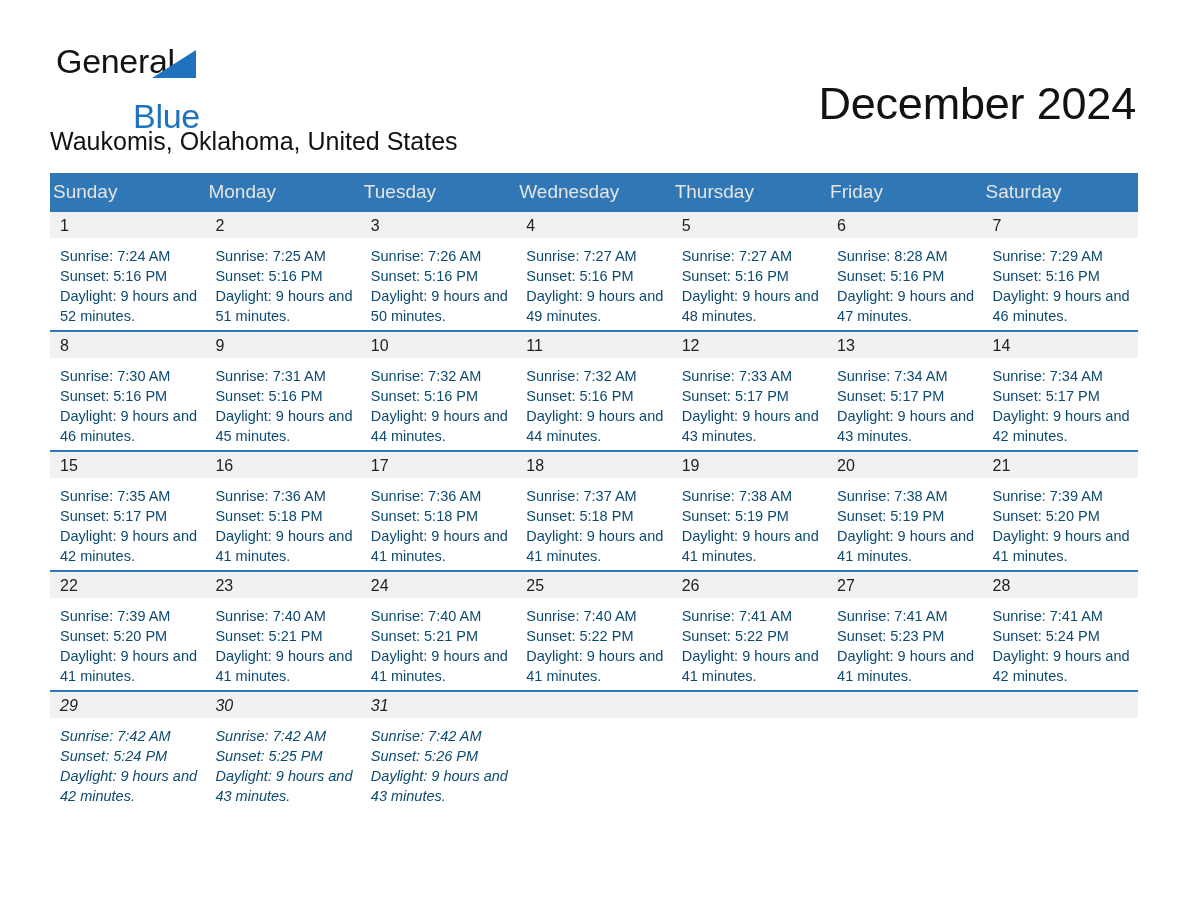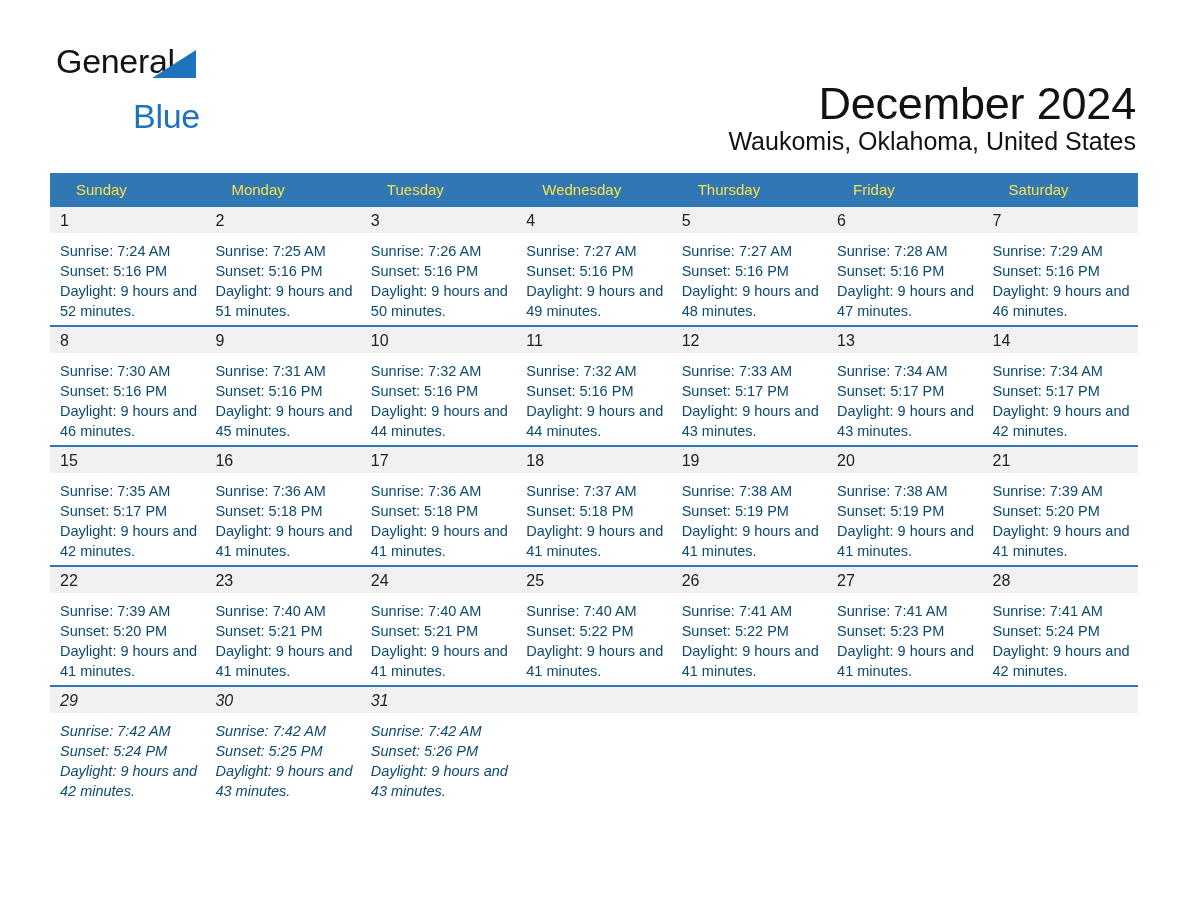--- a/index.html
+++ b/index.html
@@ -75,43 +75,42 @@
     font-size: 45px;
     font-weight: normal;
     color: #121212;
     line-height: 1.05;
     letter-spacing: -0.2px;
     white-space: nowrap;
     margin-top: 48px;
   }
 
   .location {
-    text-align: right;
     font-size: 25px;
     color: #121212;
     margin-top: 12px;
     padding-right: 2px;
     white-space: nowrap;
   }
 
   
   .calendar {
     margin-top: 17px;
     width: 1088px;
     border-collapse: collapse;
     table-layout: fixed;
   }
 
   .calendar th {
     background: #2f77b5;
-    color: #fde047;
+    color: #e5e5e5;
     font-weight: normal;
-    font-size: 15px;
+    font-size: 19px;
     text-align: left;
-    padding: 8px 0 9px 26px;
+    padding: 8px 0 9px 3px;
     border: none;
   }
 
   .calendar td {
     vertical-align: top;
     padding: 0;
     border: none;
     width: 155.4px;
   }
 
@@ -243,21 +242,21 @@
                 <div>Sunrise: 7:27 AM</div>
                 <div>Sunset: 5:16 PM</div>
                 <div class="daylight-line">Daylight: 9 hours and 48 minutes.</div>
               </div>
             </div>
           </td>
           <td>
             <div class="cell">
               <div class="daynum-band">6</div>
               <div class="cell-body">
-                <div>Sunrise: 7:28 AM</div>
+                <div>Sunrise: 8:28 AM</div>
                 <div>Sunset: 5:16 PM</div>
                 <div class="daylight-line">Daylight: 9 hours and 47 minutes.</div>
               </div>
             </div>
           </td>
           <td>
             <div class="cell">
               <div class="daynum-band">7</div>
               <div class="cell-body">
                 <div>Sunrise: 7:29 AM</div>

